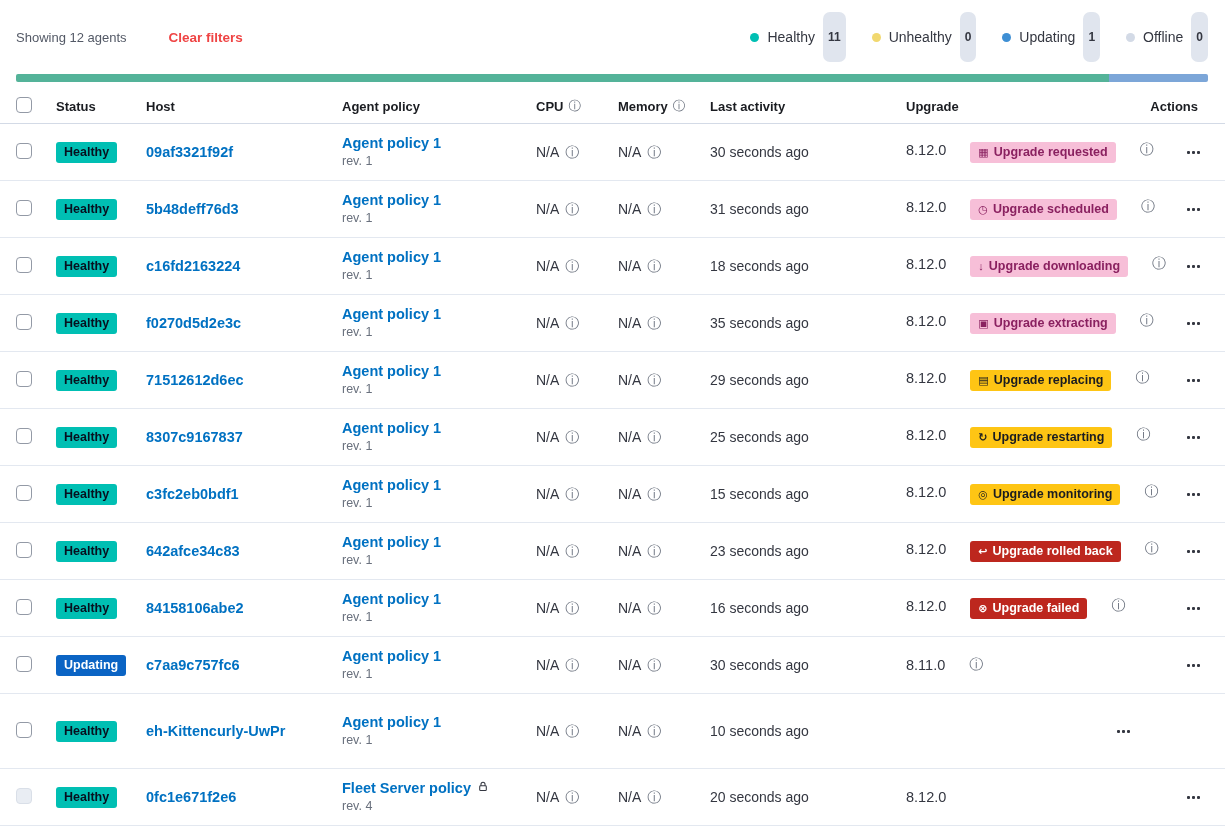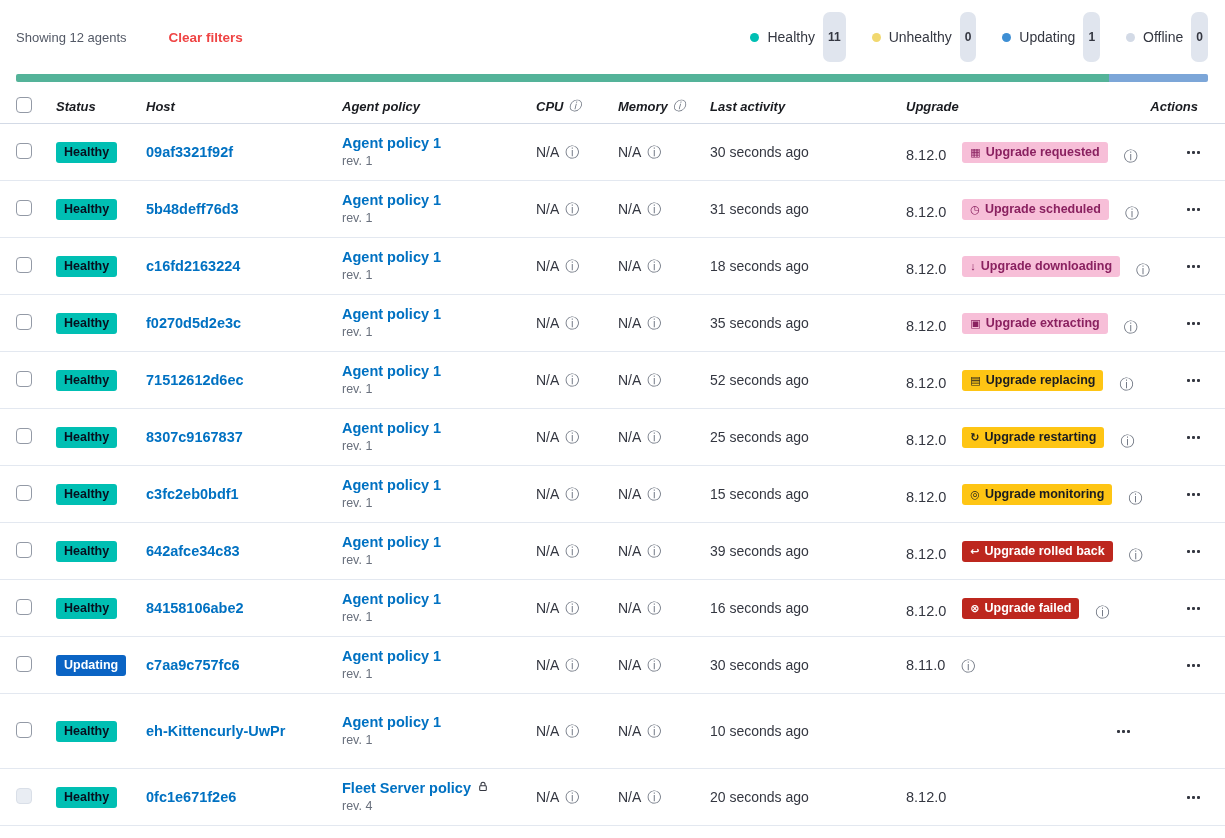--- a/index.html
+++ b/index.html
@@ -26,21 +26,21 @@
   .bar-seg { height: 100%; }
 
   
   .agents-table { margin-top: 8px; }
   .thead, .trow {
     display: grid;
     grid-template-columns: 40px 90px 196px 194px 82px 92px 196px 232px 1fr;
     align-items: center;
     padding: 0 17px 0 16px;
   }
-  .thead { min-height: 34px; border-bottom: 1px solid #D3DAE6; font-style: italic; }
+  .thead { min-height: 34px; border-bottom: 1px solid #D3DAE6; }
   .th { font-weight: 700; font-size: 13px; color: #1a1c21; display: flex; align-items: center; gap: 5px; padding-right: 8px; cursor: pointer; }
   .th-actions { justify-content: flex-end; padding-right: 2px; }
   .trow { min-height: 57px; border-bottom: 1px solid #E3E8F0; }
   .trow.tall { min-height: 75px; }
   .cell { padding-right: 10px; }
 
   .checkbox {
     display: inline-block; width: 16px; height: 16px;
     border: 1px solid #939AA6; border-radius: 4px; background: #fff; cursor: pointer;
   }
@@ -61,21 +61,21 @@
 
   .link { color: #0071C2; font-weight: 600; font-size: 14.5px; }
   .sub { color: #69707D; font-size: 12.5px; margin-top: 2px; line-height: 1.35; }
   .policy-line { display: flex; align-items: center; gap: 6px; }
   .lock-icon { flex: 0 0 auto; margin-top: -2px; }
 
   .c-na { display: flex; align-items: center; gap: 6px; text-align: right; }
   .info-icon { color: #69707D; font-size: 14px; line-height: 1; cursor: pointer; }
   .info-icon.sm { font-size: 12.5px; font-weight: 400; }
 
-  .c-version { display: flex; align-items: flex-end; gap: 16px; font-size: 14.5px; }
+  .c-version { display: flex; align-items: flex-start; gap: 24px; font-size: 14.5px; }
   .c-actions { display: flex; justify-content: flex-end; padding-right: 4px; }
   .actions-btn { background: none; border: none; display: flex; gap: 2px; padding: 6px 4px; cursor: pointer; }
   .actions-btn i { width: 3px; height: 3px; background: #343741; border-radius: 1px; display: block; }
 
   
   .footer { display: flex; align-items: center; padding: 17px 17px 0 16px; }
   .rows-per-page { display: flex; align-items: center; gap: 9px; font-size: 13.5px; font-weight: 600; color: #343741; cursor: pointer; flex-direction: column; }
   .caret { width: 7px; height: 7px; border-right: 1.6px solid #343741; border-bottom: 1.6px solid #343741; transform: rotate(45deg) translate(-2px,-2px); display: inline-block; }
   .pagination { margin-left: auto; display: flex; align-items: center; gap: 20px; font-size: 15px; }
   .page-prev { color: #AFB7C4; font-size: 20px; line-height: 1; cursor: pointer; }
@@ -301,21 +301,21 @@
             <div class="sub">rev. 1</div>
           </div>
           <div class="cell c-na">
             <span>N/A</span>
             <span class="info-icon">ⓘ</span>
           </div>
           <div class="cell c-na">
             <span>N/A</span>
             <span class="info-icon">ⓘ</span>
           </div>
-          <div class="cell">52 seconds ago</div>
+          <div class="cell">29 seconds ago</div>
           <div class="cell c-version">
             <span>8.12.0</span>
             <span class="badge badge-warning">
               <span class="badge-icon">▤</span>
               <span>Upgrade replacing</span>
             </span>
             <span class="info-icon">ⓘ</span>
           </div>
           <div class="cell c-actions">
             <button class="actions-btn">
@@ -406,21 +406,21 @@
             <div class="sub">rev. 1</div>
           </div>
           <div class="cell c-na">
             <span>N/A</span>
             <span class="info-icon">ⓘ</span>
           </div>
           <div class="cell c-na">
             <span>N/A</span>
             <span class="info-icon">ⓘ</span>
           </div>
-          <div class="cell">39 seconds ago</div>
+          <div class="cell">23 seconds ago</div>
           <div class="cell c-version">
             <span>8.12.0</span>
             <span class="badge badge-danger">
               <span class="badge-icon">↩</span>
               <span>Upgrade rolled back</span>
             </span>
             <span class="info-icon">ⓘ</span>
           </div>
           <div class="cell c-actions">
             <button class="actions-btn">

